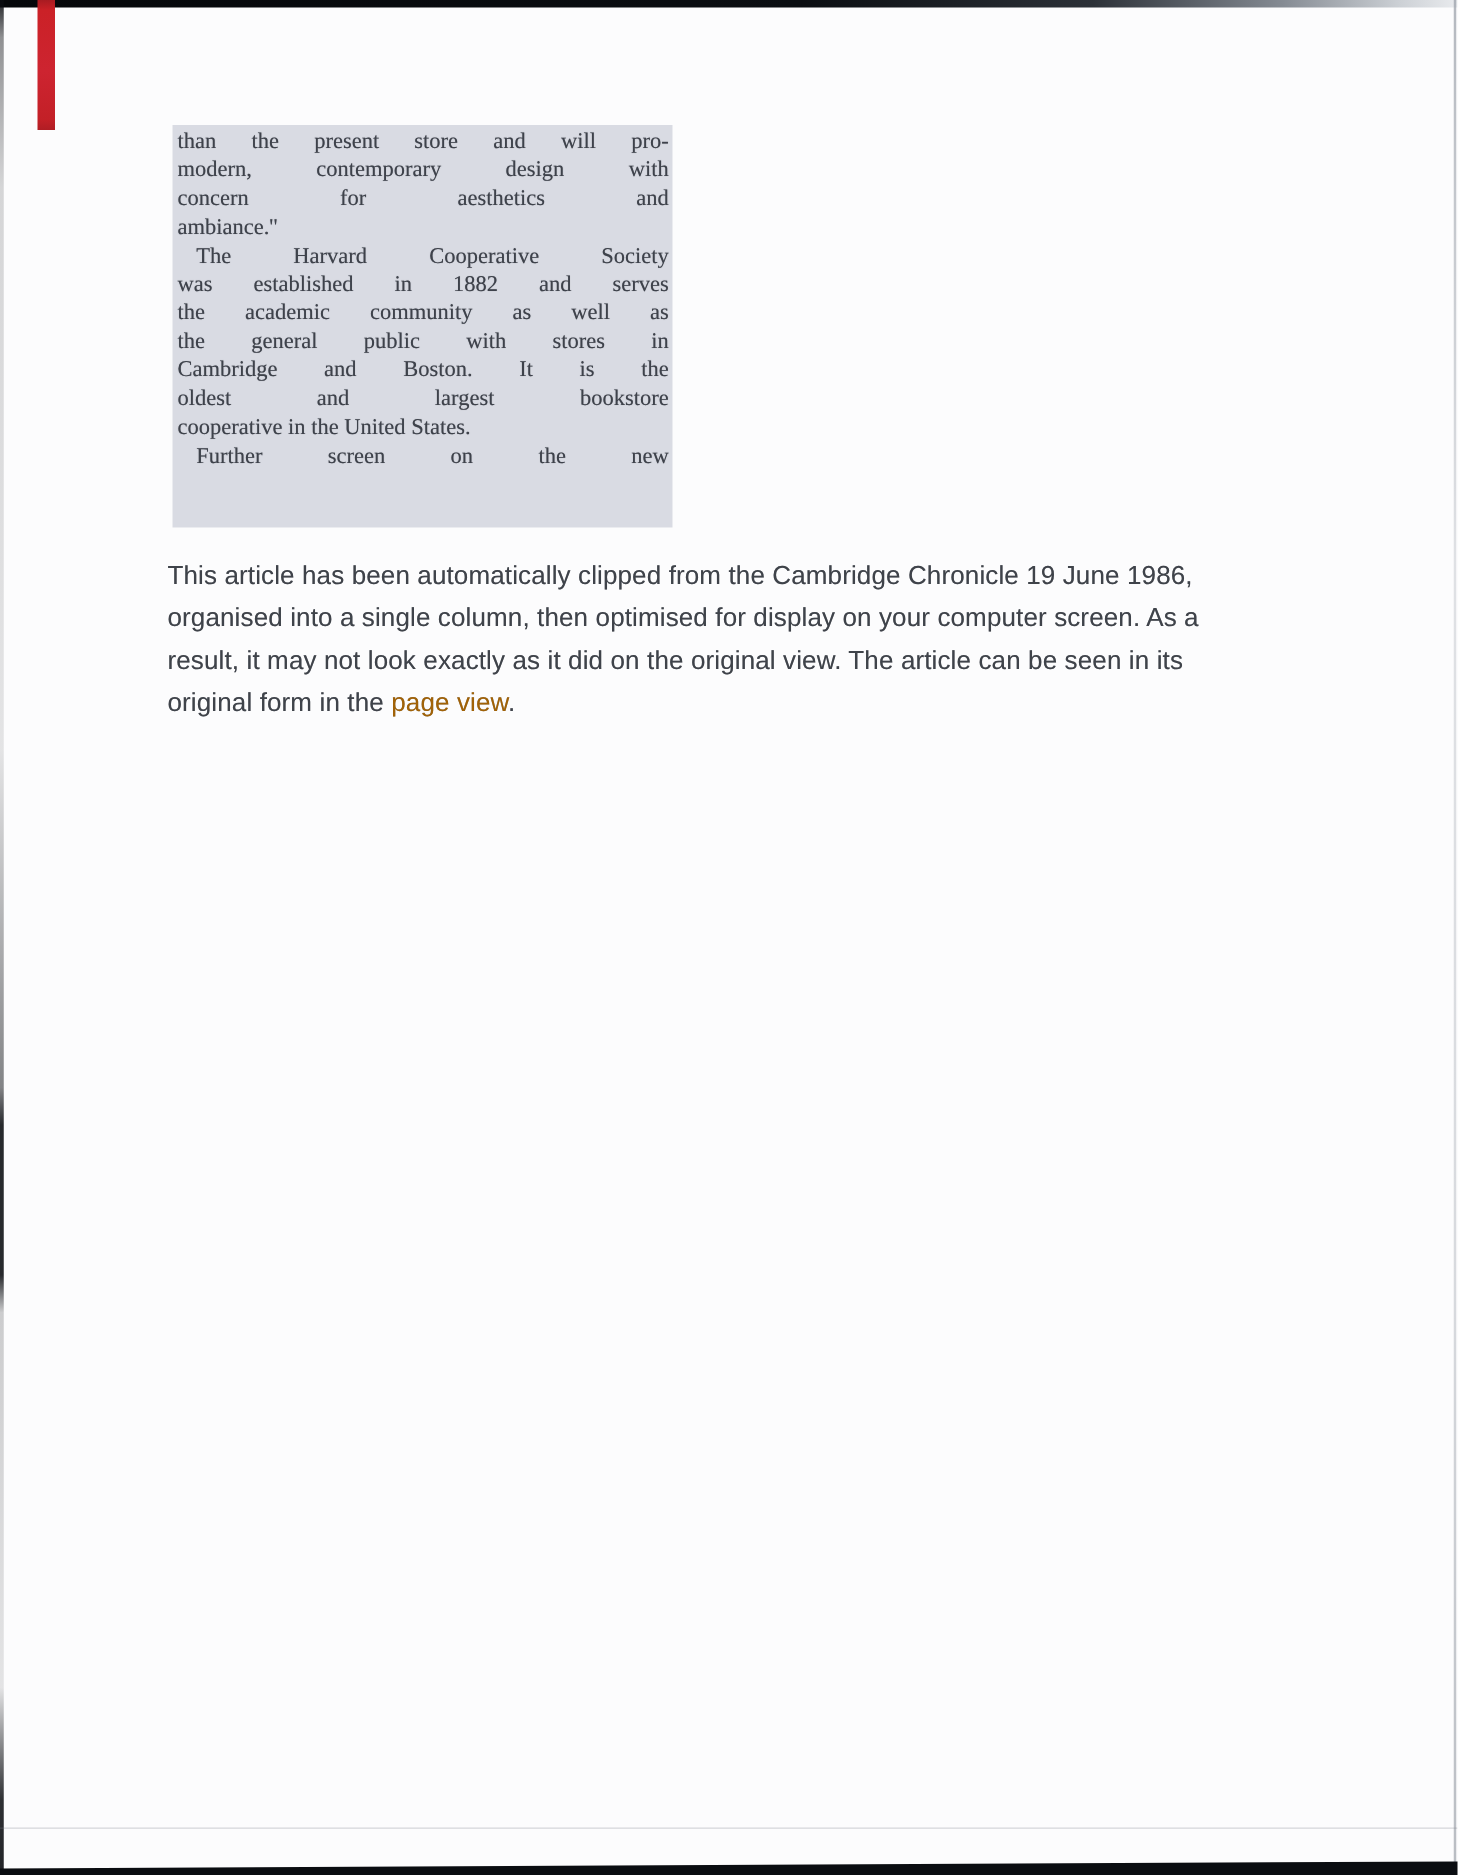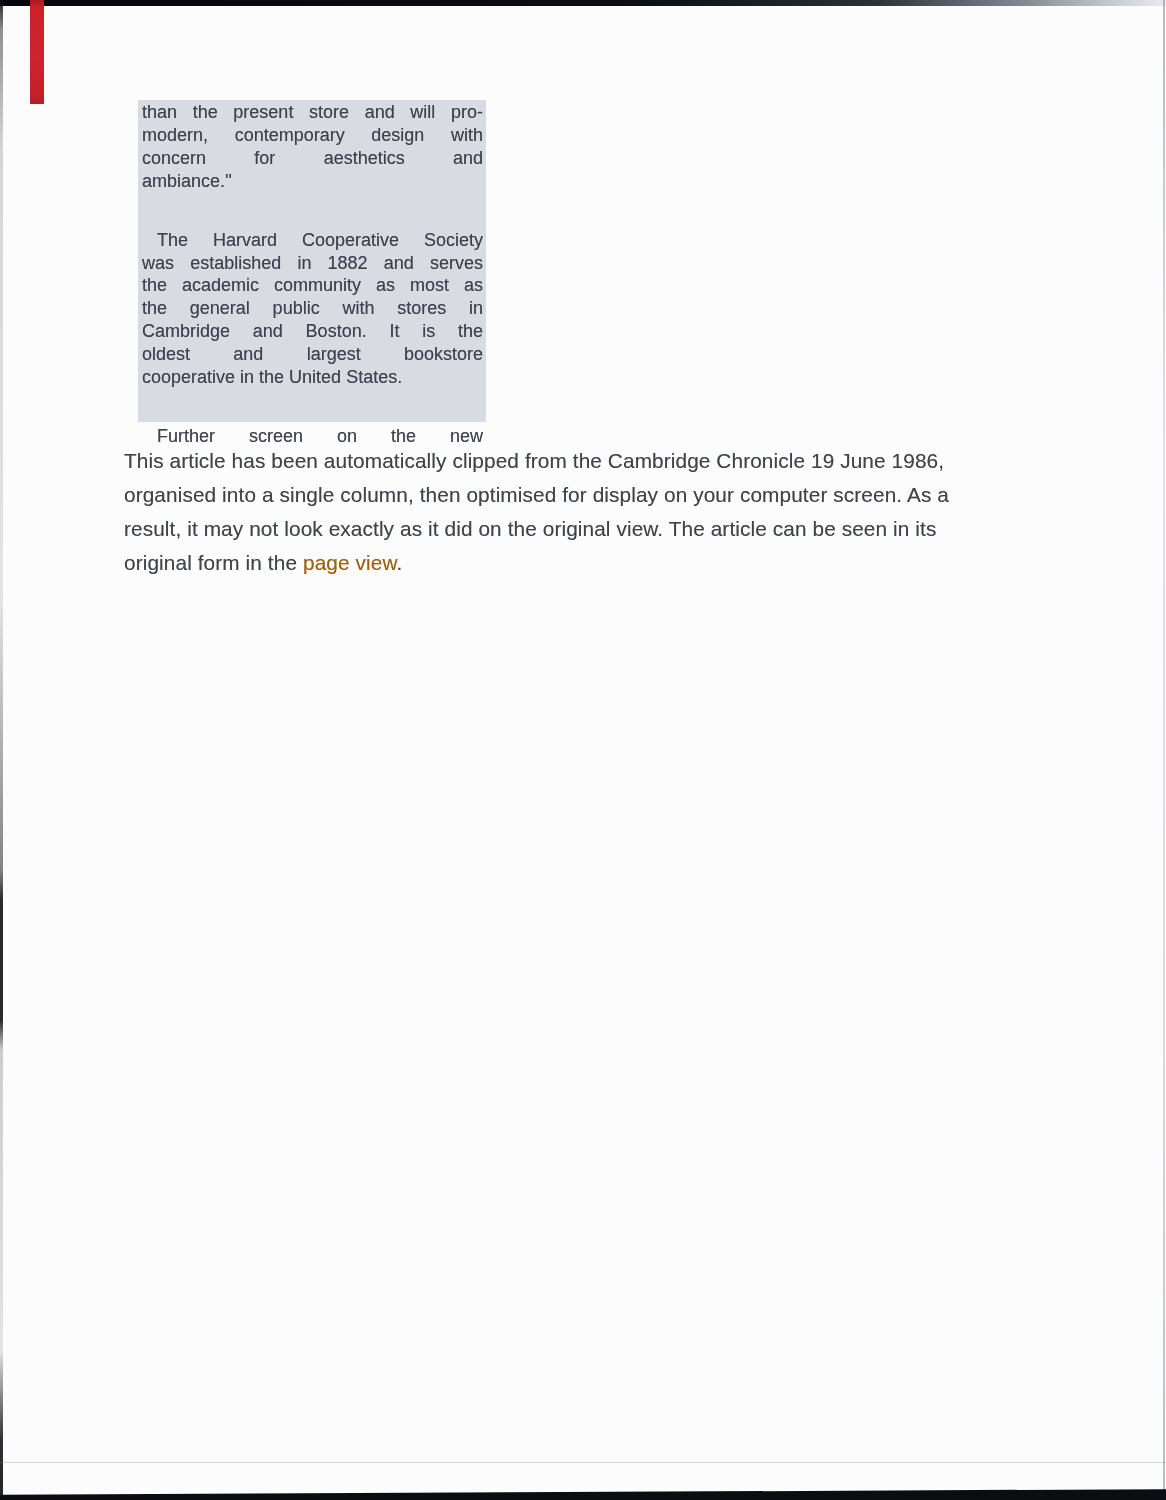--- a/index.html
+++ b/index.html
@@ -45,37 +45,37 @@
   }
   .red-mark {
     position: absolute; left: 30px; top: 0; width: 14px; height: 104px;
     background: linear-gradient(180deg, #a81b21 0%, #cb2127 8%,
                 #cd2430 55%, #c32027 92%, #b01d24 100%);
   }
 
   
   .clipping {
     position: absolute; left: 138px; top: 100px;
-    width: 348px; height: 322px;
+    width: 400px; height: 322px;
     background: #d9dbe3;
     box-sizing: border-box;
     padding: 1px 3px 0 4px;
     color: #3e424b;
-    font-family: Liberation Sans, sans-serif;
+    font-family: Liberation Serif, serif;
     font-size: 18px;
     line-height: 22.9px;
     text-shadow: 0 0 0.6px rgba(62,66,75,0.55);
   }
   .cl { text-align: justify; text-align-last: justify; }
   .cl.end { text-align: right; text-align-last: left; }
-  .cl.ind { text-indent: 15px; margin-top: 36px; }
+  .cl.ind { text-indent: 15px; }
 
   
   .caption {
-    position: absolute; left: 124px; top: 444px; width: 1000px;
+    position: absolute; left: 134px; top: 444px; width: 1000px;
     color: #3f434a;
     font-size: 20.8px;
     line-height: 34px;
     letter-spacing: 0.1px;
     text-shadow: 0 0 0.5px rgba(63,67,74,0.45);
   }
   .cap-line { white-space: nowrap; }
   .link { color: #a16207; text-decoration: none; cursor: pointer; }
 </style>
 </head>
@@ -90,21 +90,21 @@
   <div class="bottom-edge"></div>
   <div class="red-mark"></div>
 
   <div class="clipping">
     <div class="cl">than the present store and will pro-</div>
     <div class="cl">modern, contemporary design with</div>
     <div class="cl">concern for aesthetics and</div>
     <div class="cl end">ambiance.''</div>
     <div class="cl ind">The Harvard Cooperative Society</div>
     <div class="cl">was established in 1882 and serves</div>
-    <div class="cl">the academic community as most as</div>
+    <div class="cl">the academic community as well as</div>
     <div class="cl">the general public with stores in</div>
     <div class="cl">Cambridge and Boston. It is the</div>
     <div class="cl">oldest and largest bookstore</div>
     <div class="cl end">cooperative in the United States.</div>
     <div class="cl ind">Further screen on the new</div>
   </div>
 
   <div class="caption">
     <div class="cap-line">This article has been automatically clipped from the Cambridge Chronicle 19 June 1986,</div>
     <div class="cap-line">organised into a single column, then optimised for display on your computer screen. As a</div>

